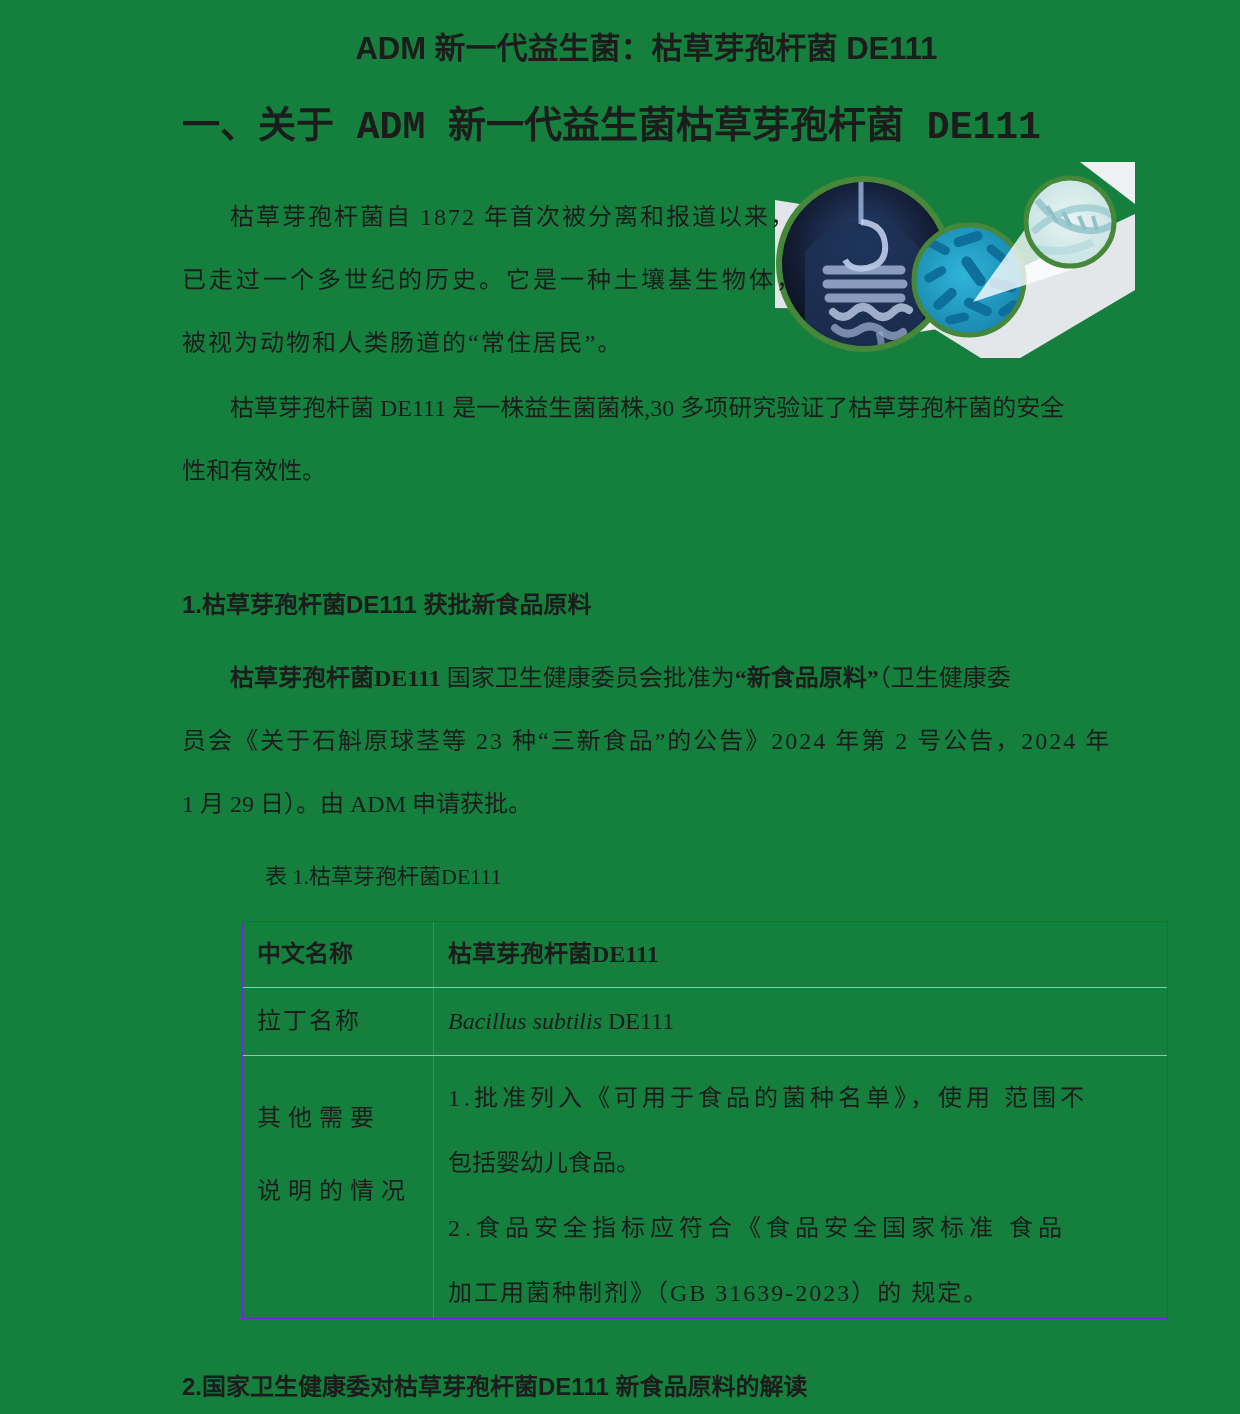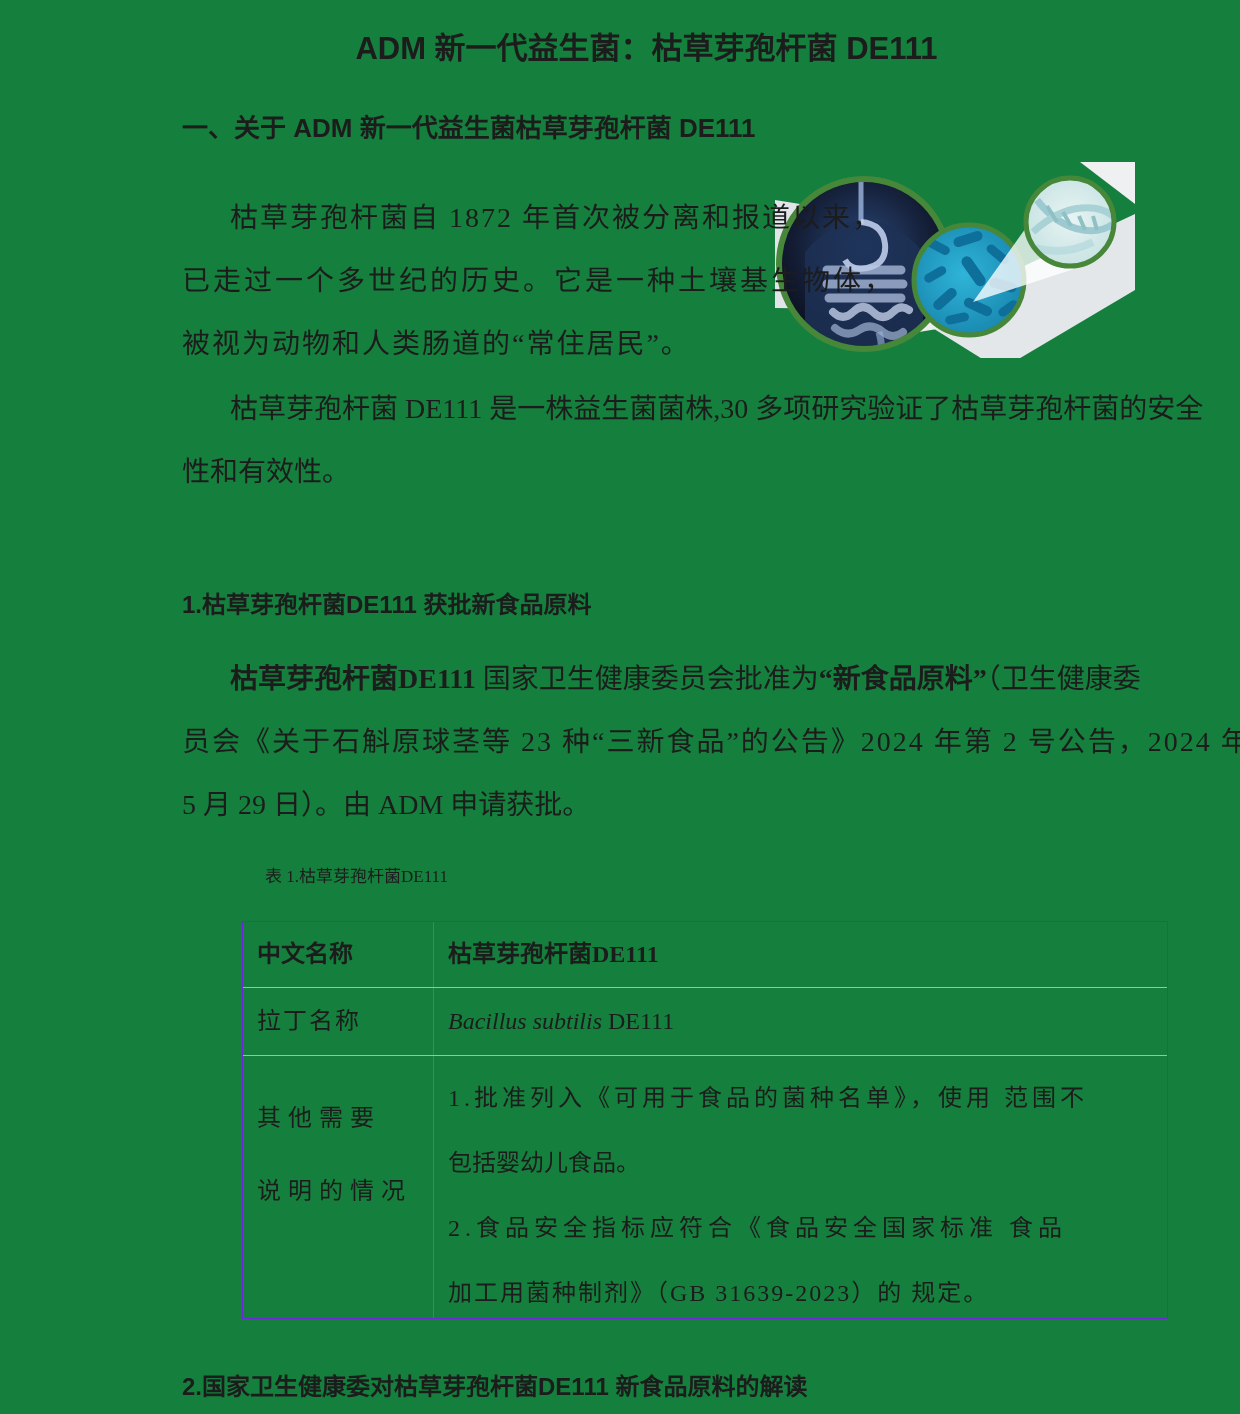--- a/index.html
+++ b/index.html
@@ -17,27 +17,27 @@
     left:182px; top:28px; width:929px;
     text-align:center;
     font-family:"Liberation Sans", sans-serif;
     font-weight:bold;
     font-size:31px;
     line-height:42px;
     white-space:nowrap;
   }
   .h1{
     left:182px; top:108px; width:929px;
-    font-family:Liberation Sans, sans-serif;
+    font-family:Liberation Mono, monospace;
     font-weight:bold;
-    font-size:26px;
+    font-size:38px;
     line-height:40px;
     white-space:nowrap;
   }
-  .para{font-size:28px; line-height:63px;}
+  .para{font-size:24px; line-height:63px;}
   .para .line{white-space:nowrap;}
   .indent{padding-left:48px;}
   .p1{left:182px; top:186px; width:640px;}
   .p2{left:182px; top:377px; width:960px;}
   .p3{left:182px; top:647px; width:960px;}
   .bold{font-weight:bold;}
   .it{font-style:italic;margin-top:24px;}
   .ls2{letter-spacing:2px;}
   .ls3{letter-spacing:3px;}
   .ls4{letter-spacing:4px;}
@@ -47,21 +47,21 @@
     font-family:"Liberation Sans", sans-serif;
     font-weight:bold;
     font-size:24px;
     line-height:32px;
     white-space:nowrap;
   }
   .sub1{top:589px;}
   .sub2{top:1371px;}
   .tbl-caption{
     left:265px; top:861px;
-    font-size:17px; line-height:32px;
+    font-size:22px; line-height:32px;
     white-space:nowrap;
   }
   .tbl{
     left:242px; top:921px; width:926px;
     border:1px solid #6d28d9;
     box-sizing:border-box;
     font-size:24px;
   }
   .tbl-row{display:flex;}
   .tbl-row + .tbl-row{border-top:1px solid #b3b3b3;}
@@ -185,21 +185,21 @@
   <div class="abs para p2">
     <div class="line indent">枯草芽孢杆菌 DE111 是一株益生菌菌株,30 多项研究验证了枯草芽孢杆菌的安全</div>
     <div class="line">性和有效性。</div>
   </div>
 
   <div class="abs sub-heading sub1">1.枯草芽孢杆菌DE111 获批新食品原料</div>
 
   <div class="abs para p3">
     <div class="line indent"><span class="bold">枯草芽孢杆菌DE111</span><span> 国家卫生健康委员会批准为</span><span class="bold">“新食品原料”</span><span>（卫生健康委</span></div>
     <div class="line ls2">员会《关于石斛原球茎等 23 种“三新食品”的公告》2024 年第 2 号公告，2024 年</div>
-    <div class="line">5 月 29 日）。由 ADM 申请获批。</div>
+    <div class="line">1 月 29 日）。由 ADM 申请获批。</div>
   </div>
 
   <div class="abs tbl-caption">表 1.枯草芽孢杆菌DE111</div>
 
   <div class="abs tbl">
     <div class="tbl-row row-h1">
       <div class="cell-label bold">中文名称</div>
       <div class="cell-value bold">枯草芽孢杆菌DE111</div>
     </div>
     <div class="tbl-row row-h2">

